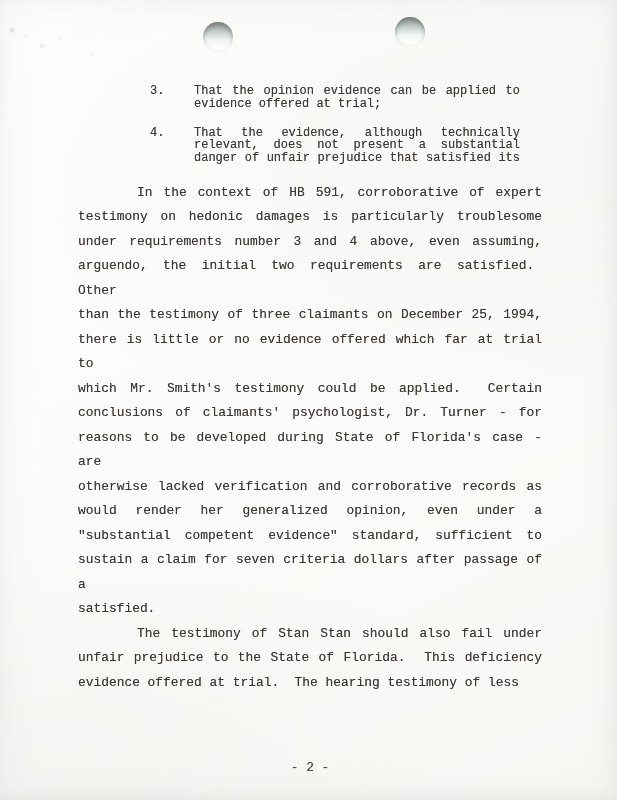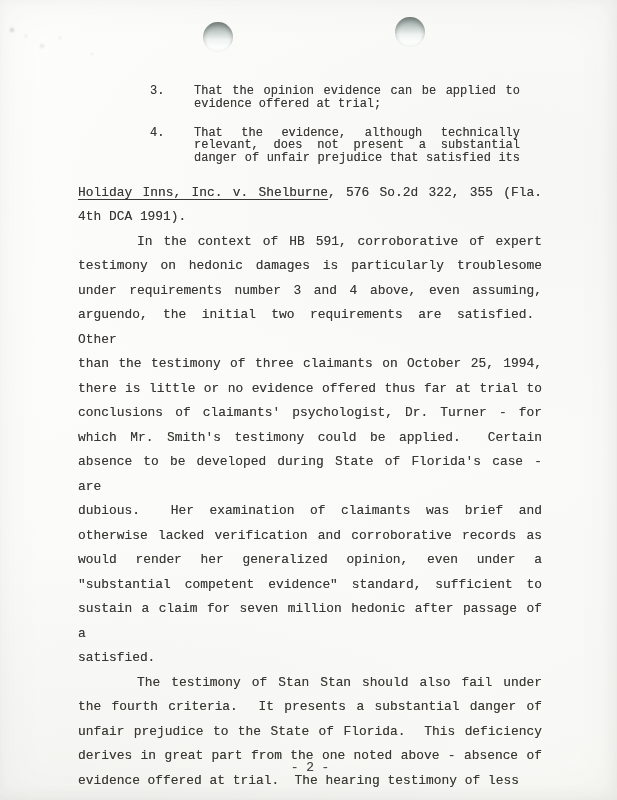--- a/index.html
+++ b/index.html
@@ -94,47 +94,40 @@
           <div class="line left">evidence offered at trial;</div>
         </div>
         <div class="list-item">
           <span class="num">4.</span>
           <div class="line">That the evidence, although technically</div>
           <div class="line">relevant, does not present a substantial</div>
           <div class="line">danger of unfair prejudice that satisfied its</div>
         </div>
       </div>
 
-    <div class="citation">
-      <div class="line"><span class="underline">Holiday Inns, Inc. v. Shelburne</span><span>, 576 So.2d 322, 355 (Fla.</span></div>
-      <div class="line left">4th DCA 1991).</div>
-    </div>
 
     <div>
         <div class="para">
           <div class="line indent">In the context of HB 591, corroborative of expert</div>
           <div class="line">testimony on hedonic damages is particularly troublesome</div>
           <div class="line">under requirements number 3 and 4 above, even assuming,</div>
           <div class="line">arguendo, the initial two requirements are satisfied.&nbsp; Other</div>
-          <div class="line">than the testimony of three claimants on October 25, 1994,</div>
-          <div class="line">there is little or no evidence offered thus far at trial to</div>
+          <div class="line">than the testimony of three claimants on December 25, 1994,</div>
+          <div class="line">there is little or no evidence offered which far at trial to</div>
+          <div class="line">which Mr. Smith's testimony could be applied.&nbsp; Certain</div>
           <div class="line">conclusions of claimants' psychologist, Dr. Turner - for</div>
-          <div class="line">which Mr. Smith's testimony could be applied.&nbsp; Certain</div>
-          <div class="line">absence to be developed during State of Florida's case - are</div>
-          <div class="line">dubious.&nbsp; Her examination of claimants was brief and</div>
+          <div class="line">reasons to be developed during State of Florida's case - are</div>
           <div class="line">otherwise lacked verification and corroborative records as</div>
           <div class="line">would render her generalized opinion, even under a</div>
           <div class="line">"substantial competent evidence" standard, sufficient to</div>
-          <div class="line">sustain a claim for seven million hedonic after passage of a</div>
+          <div class="line">sustain a claim for seven criteria dollars after passage of a</div>
           <div class="line left">satisfied.</div>
         </div>
         <div class="para">
           <div class="line indent">The testimony of Stan Stan should also fail under</div>
-          <div class="line">the fourth criteria.&nbsp; It presents a substantial danger of</div>
           <div class="line">unfair prejudice to the State of Florida.&nbsp; This deficiency</div>
-          <div class="line">derives in great part from the one noted above - absence of</div>
           <div class="line left">evidence offered at trial.&nbsp; The hearing testimony of less</div>
         </div>
       </div>
   </div>
 
   <div class="page-number">- 2 -</div>
 </div>
 
 </body></html>

